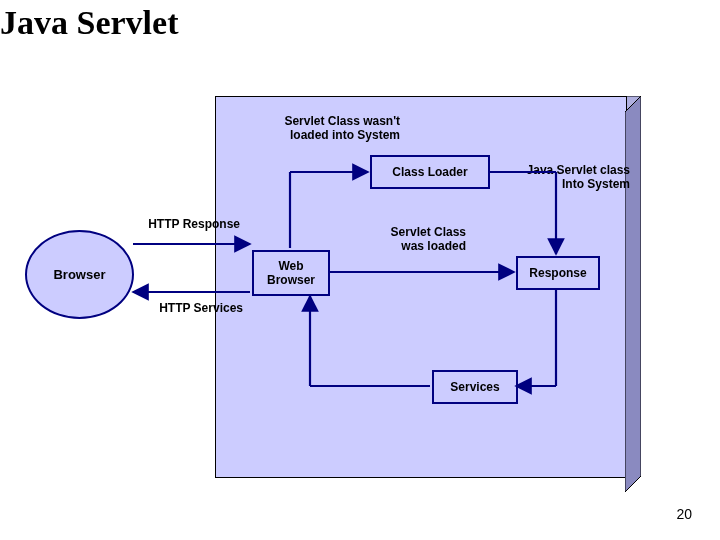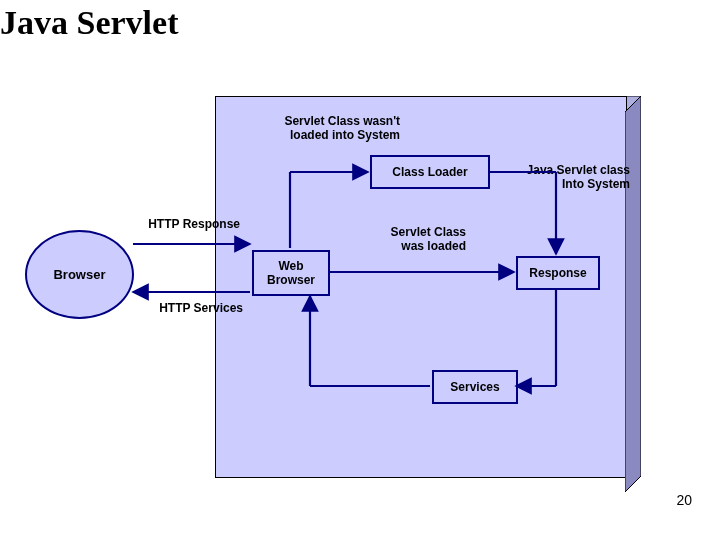--- a/index.html
+++ b/index.html
@@ -16,21 +16,21 @@
     position: absolute;
     top: 4px;
     width: 100%;
     text-align: left;
     font-size: 34px;
     font-weight: bold;
   }
   .slide-number {
     position: absolute;
     right: 28px;
-    bottom: 32px;
+    bottom: 18px;
     font-family: Arial, sans-serif;
     font-size: 14px;
   }
   
   .cube-back {
     position: absolute;
     left: 215px;
     top: 96px;
     width: 410px;
     height: 380px;

